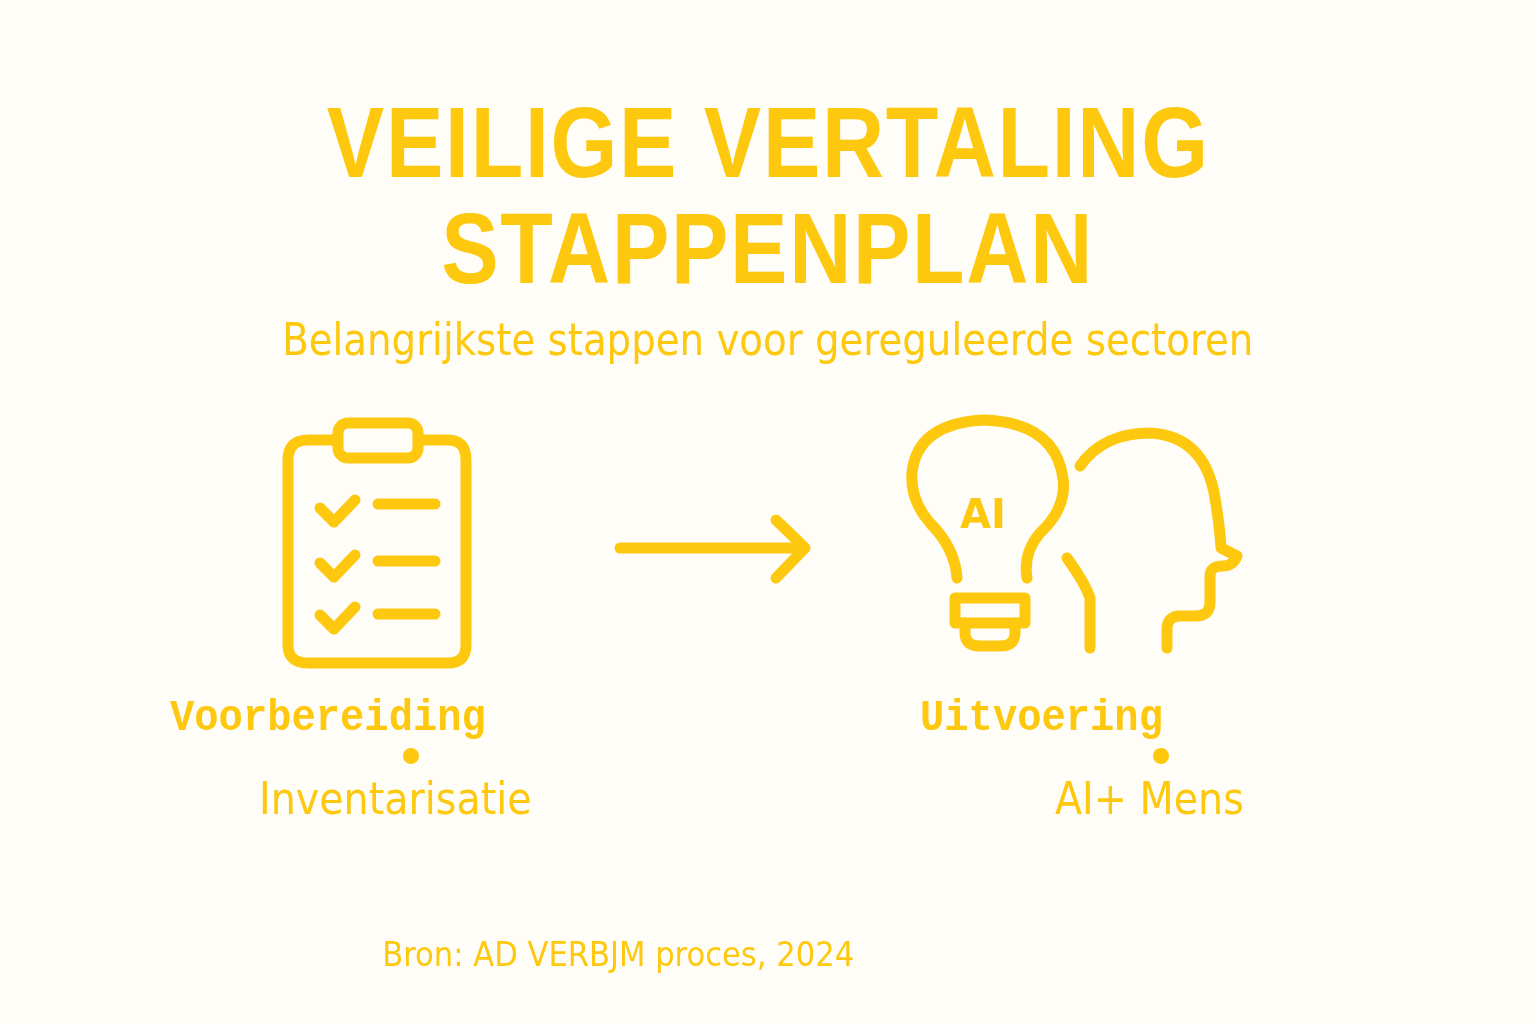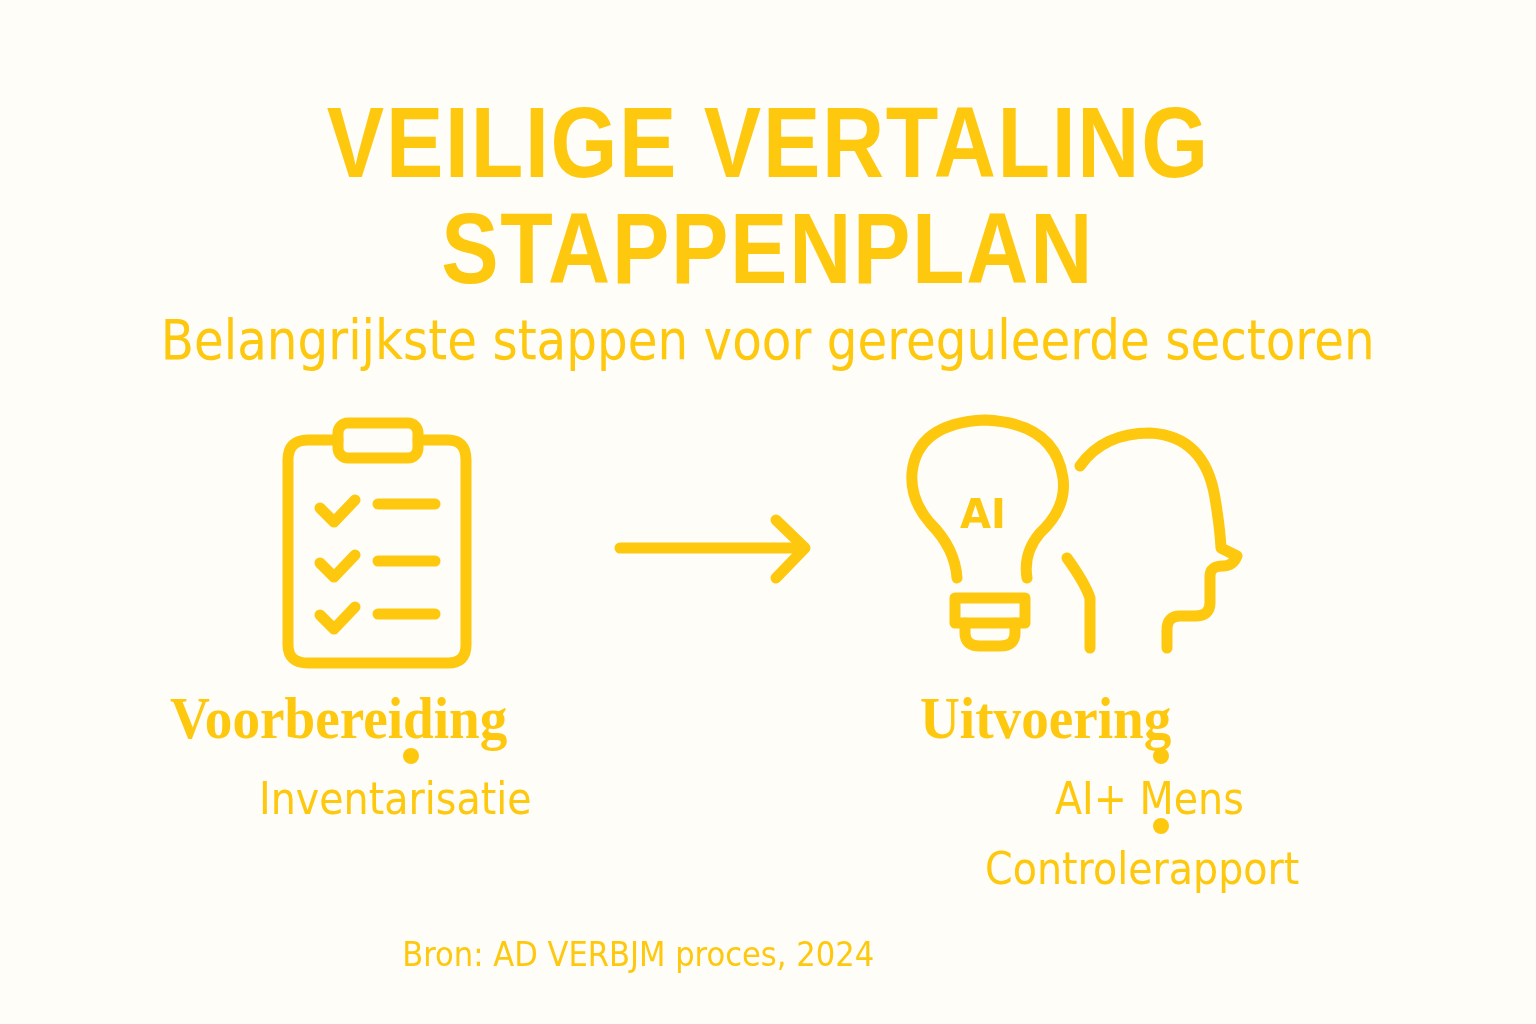--- a/index.html
+++ b/index.html
@@ -4,31 +4,31 @@
 <style>
   html,body{margin:0;padding:0;}
   body{width:1536px;height:1024px;background:#fefdf8;overflow:hidden;position:relative;
        font-family:"DejaVu Sans","Liberation Sans",sans-serif;color:#fdc80e;}
   .abs{position:absolute;}
   .title{left:0;width:1536px;text-align:center;font-family:"Liberation Sans",sans-serif;font-weight:bold;
          font-size:100px;line-height:100px;letter-spacing:2px;}
   .title span{display:inline-block;transform:scaleX(0.86);transform-origin:center;}
   .t1{top:92px;}
   .t2{top:198px;text-decoration:underline;}
-  .subtitle{top:312px;left:0;width:1536px;text-align:center;font-size:55px;line-height:56px;
+  .subtitle{top:312px;left:0;width:1536px;text-align:center;font-size:44px;line-height:56px;
             font-family:"DejaVu Sans",sans-serif;}
   .subtitle span{display:inline-block;transform:scaleX(0.88);}
   .icon{position:absolute;}
-  .section-title{font-family:Liberation Serif, serif;font-weight:bold;font-size:60px;line-height:60px;}
+  .section-title{font-family:Liberation Mono, monospace;font-weight:bold;font-size:44px;line-height:60px;}
   .section-title span{display:inline-block;transform:scaleX(0.92);transform-origin:left;}
   .bullets{list-style:none;margin:0;padding:0;}
   .bullets li{display:flex;align-items:center;font-size:44px;line-height:70px;height:70px;flex-direction:column;}
   .bullets li .dot{width:16px;height:16px;border-radius:50%;background:#fdc80e;margin-right:24px;margin-left:26px;flex:none;}
   .bullets li .txt{display:inline-block;transform:scaleX(0.9);transform-origin:left;}
-  .source{top:932px;left:0;width:1236px;text-align:center;font-size:34px;line-height:44px;margin-left:20px;}
+  .source{top:932px;left:0;width:1236px;text-align:center;font-size:34px;line-height:44px;}
   .source span{display:inline-block;transform:scaleX(0.9);}
 </style>
 </head>
 <body>
 
 <div class="abs title t1"><span>VEILIGE VERTALING</span></div>
 <div class="abs title t2"><span>STAPPENPLAN</span></div>
 <div class="abs subtitle"><span>Belangrijkste stappen voor gereguleerde sectoren</span></div>
 
 <svg class="icon" style="left:278px;top:415px" width="200" height="256" viewBox="0 0 200 256" fill="none" stroke="#fdc80e" stroke-width="11" stroke-linecap="round" stroke-linejoin="round">
@@ -68,20 +68,16 @@
   </ul>
 </div>
 
 <div class="abs" style="left:920px;top:688px;width:480px;">
   <div class="section-title"><span>Uitvoering</span></div>
   <ul class="bullets">
     <li>
         <span class="dot"></span>
         <span class="txt">AI+ Mens</span>
       </li>
-    <li>
-        <span class="dot"></span>
-        <span class="txt">Controlerapport</span>
-      </li>
   </ul>
 </div>
 
 <div class="abs source"><span>Bron: AD VERBJM proces, 2024</span></div>
 
 </body></html>

